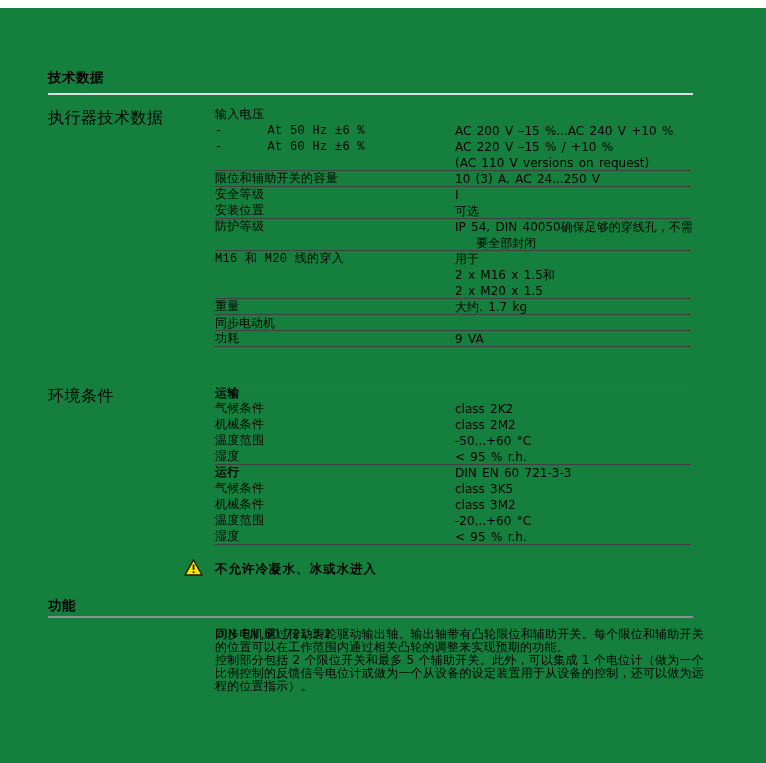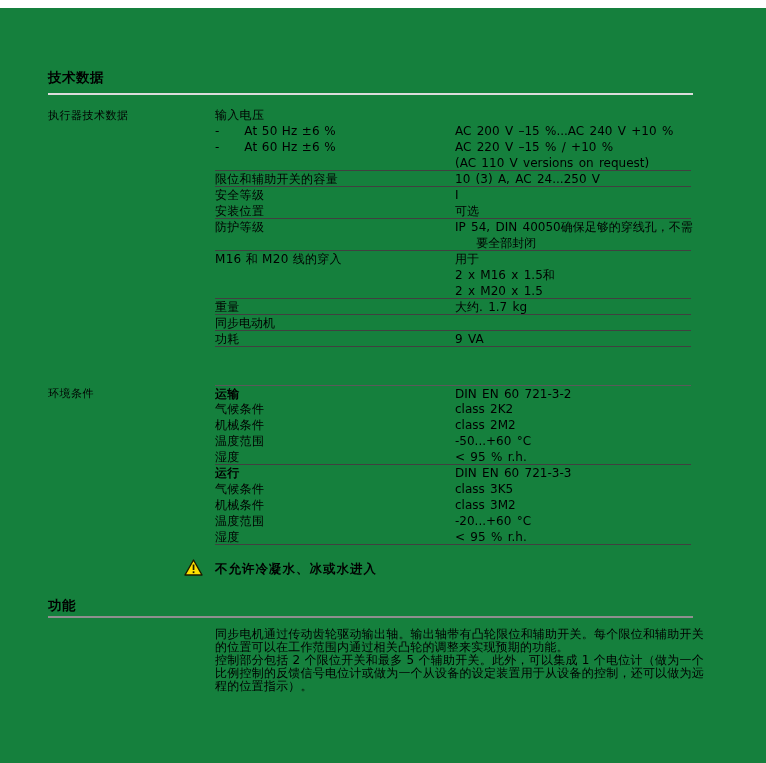--- a/index.html
+++ b/index.html
@@ -6,28 +6,28 @@
   .page{
     position:relative;width:766px;height:763px;background:#15803d;
     font-family:"DejaVu Sans","Liberation Sans",sans-serif;color:#000;
     overflow:hidden;
     margin-top:8px;
   }
   .abs{position:absolute;}
   .h-title{font-size:13.5px;font-weight:bold;letter-spacing:.5px;}
   .rule-light{height:2px;background:#dcdcdc;}
   .rule-dark{height:2px;background:#8f8f8f;}
-  .side-label{font-size:11px;letter-spacing:.5px;}
+  .side-label{font-size:16px;letter-spacing:.5px;}
   .tbl{left:215px;width:476px;}
   .trow{display:flex;height:16px;line-height:16px;font-size:12px;
         box-sizing:border-box;white-space:pre;}
-  .trow .lbl{flex:0 0 240px;letter-spacing:.3px;overflow:visible;}
+  .trow .lbl{flex:0 0 240px;letter-spacing:.3px;overflow:visible;font-family:Liberation Mono, monospace;}
   .trow .val{flex:1;word-spacing:1.5px;overflow:visible;}
   .bb{border-bottom:1px solid #404040;}
-  .bt{border-top:1px solid #5a5a5a;}
+  .bt{border-top:1px solid #5a5a5a;flex-direction:column;}
   .hd .lbl{font-weight:bold;}
   .warning-text{font-size:12.5px;font-weight:bold;letter-spacing:1px;}
   .para{font-size:12px;line-height:13px;margin:0;text-align:justify;
         letter-spacing:.2px;}
 </style>
 </head>
 <body>
 
 <div class="page">
 

